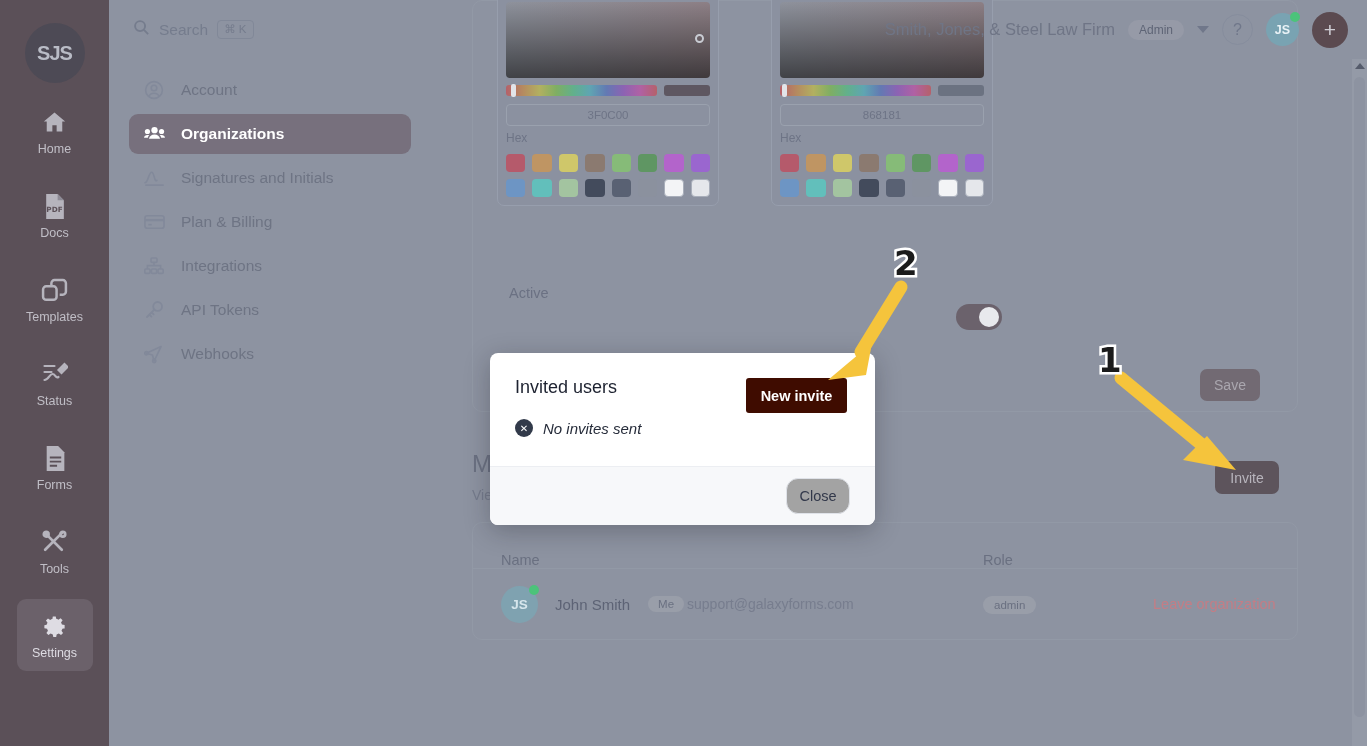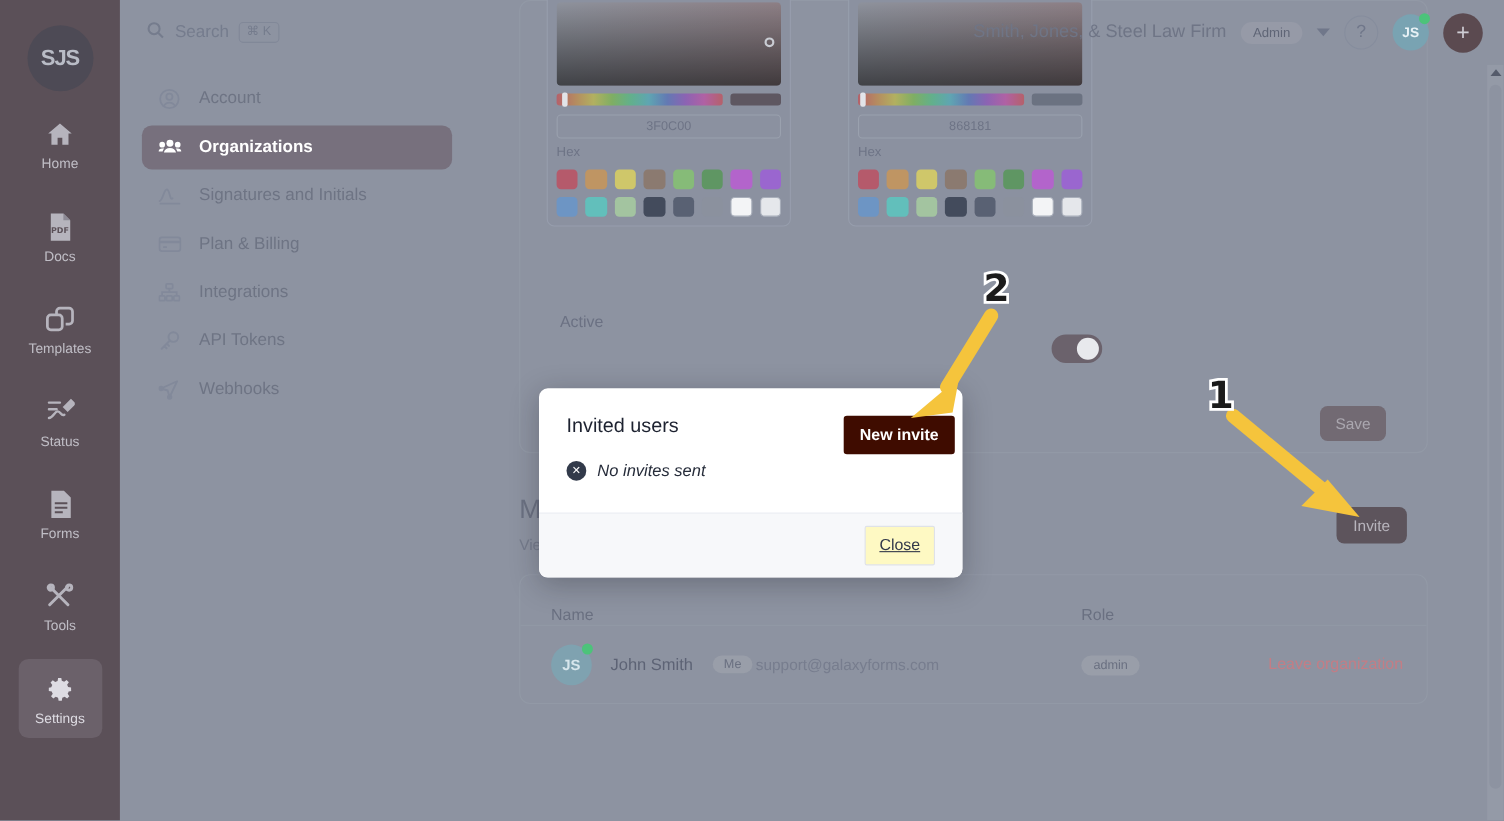--- a/index.html
+++ b/index.html
@@ -175,39 +175,39 @@
   
   #modal {
     position: absolute; left: 490px; top: 353px; width: 385px; height: 172px;
     background: #ffffff; border-radius: 8px; z-index: 10;
     box-shadow: 0 6px 26px rgba(20,20,30,0.28);
     overflow: hidden;
   }
   #modal-body { padding: 24px 25px 0 25px; height: 113px; position: relative; }
   #modal-title { font-size: 18px; color: #1d2230; }
   #new-invite-btn {
-    position: absolute; right: 7px; top: 25px; width: 101px; height: 35px;
+    position: absolute; right: 28px; top: 25px; width: 101px; height: 35px;
     background: #3F0C00; color: #ffffff; border-radius: 3px;
     display: flex; align-items: center; justify-content: center;
     font-size: 14.5px; font-weight: 700; cursor: pointer;
   }
   #no-invites { margin-top: 21px; display: flex; align-items: center; gap: 10px; }
   #no-inv-ico {
     width: 18px; height: 18px; border-radius: 50%; background: #323a4a;
     color: #fff; font-size: 10px; display: flex; align-items: center; justify-content: center;
   }
   #no-inv-txt { font-style: italic; font-size: 15px; color: #262c3a; }
   #modal-foot {
     height: 59px; background: #f7f8fa; border-top: 1px solid #eceef2;
     display: flex; align-items: center; justify-content: flex-end; padding-right: 25px;
   }
   #close-btn {
-    width: 64px; height: 36px; border: 1px solid #dfe2e8; border-radius: 2px;
-    background: #fef9c3; color: #32384a; font-size: 14.5px;
-    display: flex; align-items: center; justify-content: center; cursor: pointer; text-decoration: underline;
+    width: 64px; height: 36px; border: 1px solid #dfe2e8; border-radius: 12px;
+    background: #a3a3a3; color: #32384a; font-size: 14.5px;
+    display: flex; align-items: center; justify-content: center; cursor: pointer;
   }
 
   
   #annos { position: absolute; inset: 0; z-index: 20; pointer-events: none; }
   .anno-num {
     position: absolute; font-size: 34px; font-weight: 700; color: #1b1b1b;
     -webkit-text-stroke: 5px #ffffff; paint-order: stroke fill;
     font-family: "DejaVu Sans", sans-serif;
   }
   #anno-1 { left: 1098px; top: 340px; }

